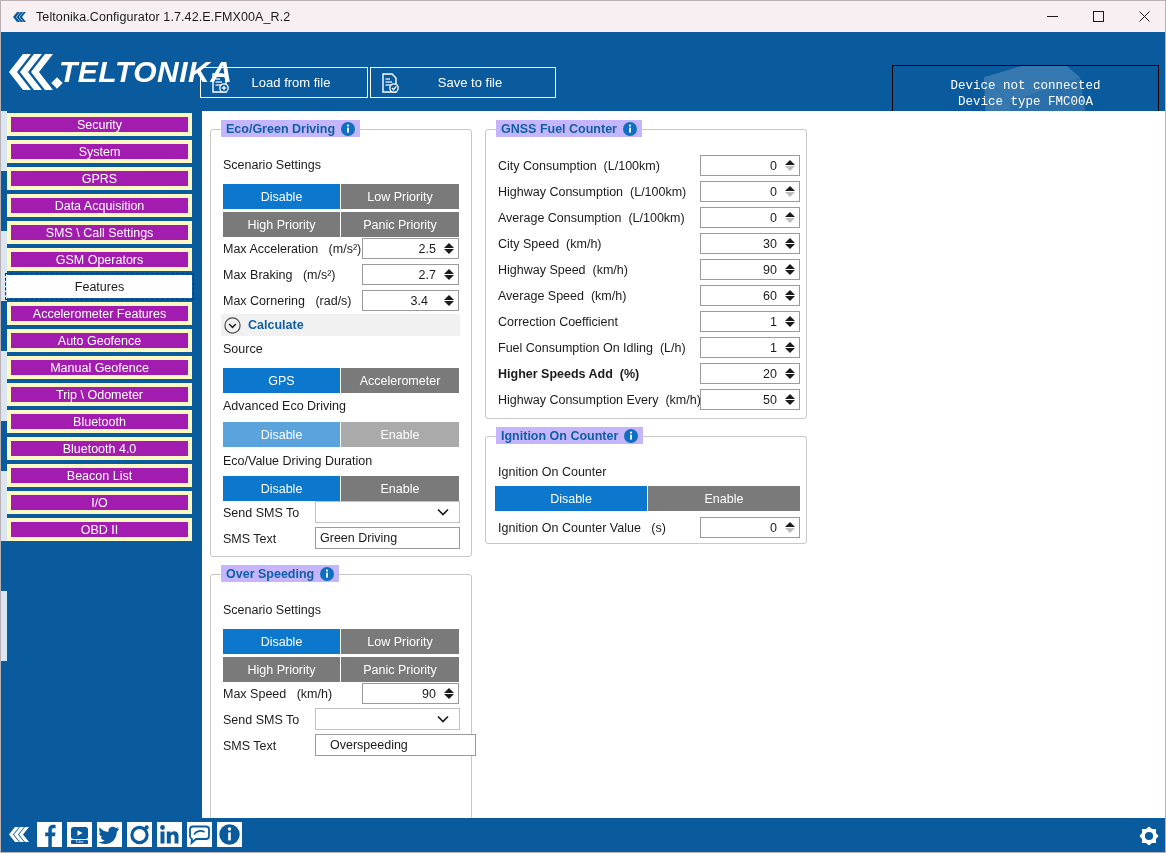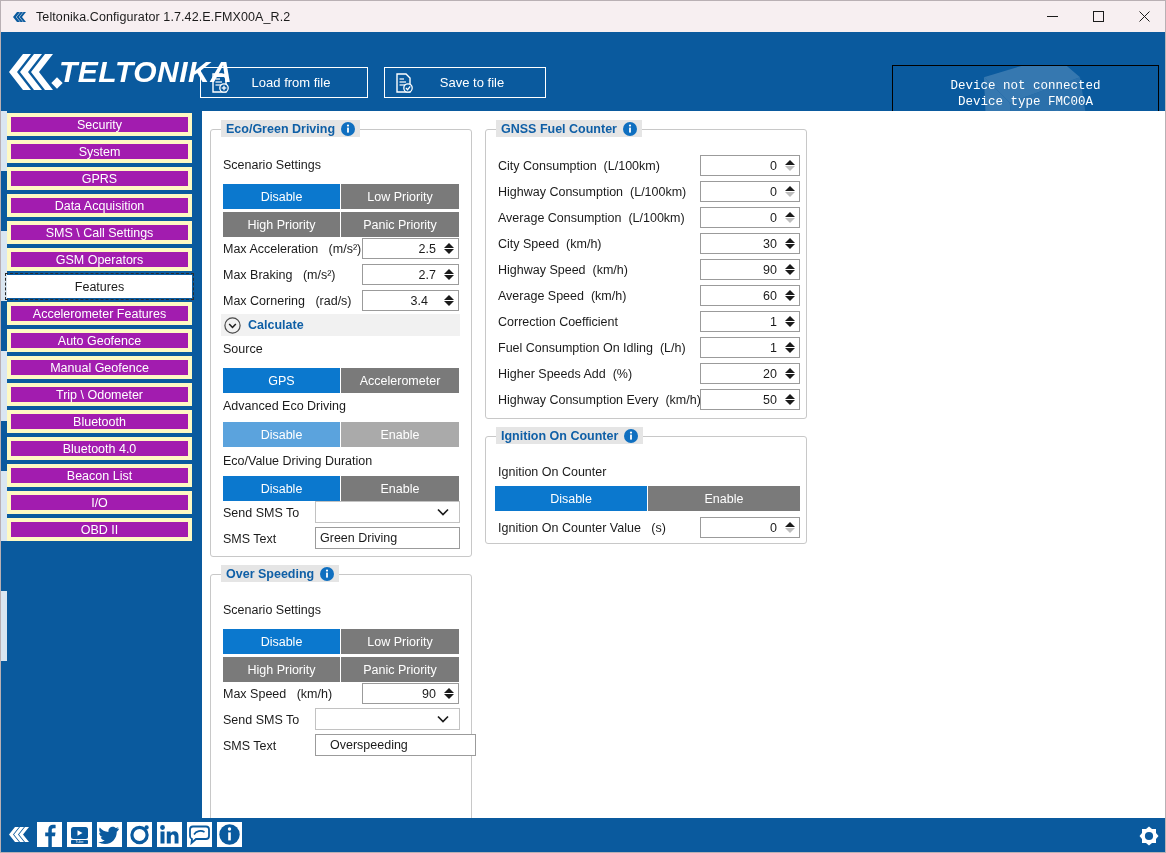--- a/index.html
+++ b/index.html
@@ -59,21 +59,21 @@
     position: absolute; top: 35px; height: 31px;
     border: 1px solid #ffffff; background: transparent;
     display: flex; align-items: center; cursor: pointer;
   }
   .hdr-btn .ico { width: 18px; height: 20px; margin-left: 10px; flex: none; }
   .hdr-btn .lbl {
     color: #fff; font-size: 13px; flex: 1; text-align: center;
     padding-right: 14px; white-space: nowrap;
   }
   #btn-load { left: 199px; width: 168px; }
-  #btn-save { left: 369px; width: 162px; margin-left: 14px; }
+  #btn-save { left: 369px; width: 186px; }
 
   .devbox {
     position: absolute; left: 891px; top: 33px; width: 267px; height: 74px;
     border: 1px solid #000000; overflow: hidden; font-family: Liberation Mono, monospace;
   }
   .devbox .dev-img {
     position: absolute; left: 50%; top: 50%;
     transform: translate(-50%,-50%) rotate(-12deg);
     opacity: 0.20;
   }
@@ -119,21 +119,21 @@
   }
 
   
   .gbox { position: absolute; }
   .gbox .gframe {
     position: absolute; inset: 0; border: 1px solid #c8c8c8;
     border-radius: 3px;
   }
   .gbox .gtitle {
     position: absolute; left: 11px; top: -9px; height: 17px;
-    background: #e5e5e5; padding: 0 5px;
+    background: #c4b5fd; padding: 0 5px;
     display: flex; align-items: center; gap: 6px;
     font-size: 12.5px; font-weight: bold; color: #0f5fa6;
     white-space: nowrap;
   }
   .info-i { width: 14px; height: 14px; flex: none; }
   .gbody { position: absolute; left: 0; top: 0; right: 0; bottom: 0; }
 
   .lbl-row {
     position: absolute; font-size: 12.5px; color: #1b1b1b;
     white-space: nowrap;
@@ -575,21 +575,21 @@
             </div>
           </div>
           <div class="lbl-row" style="left: 13px; top: 212px;"><span>Fuel Consumption On Idling</span>&nbsp;&nbsp;<span>(L/h)</span></div>
           <div class="spin" style="left: 215px; top: 208px; width: 100px;">
             <div class="val">1</div>
             <div class="arrows">
               <span class="up"></span>
               <span class="dn"></span>
             </div>
           </div>
-          <div class="lbl-row" style="left: 13px; top: 238px;"><span>Higher Speeds Add</span>&nbsp;&nbsp;<span>(%)</span></div>
+          <div class="lbl-row" style="left: 13px; top: 238px; font-weight: bold;"><span>Higher Speeds Add</span>&nbsp;&nbsp;<span>(%)</span></div>
           <div class="spin" style="left: 215px; top: 234px; width: 100px;">
             <div class="val">20</div>
             <div class="arrows">
               <span class="up"></span>
               <span class="dn"></span>
             </div>
           </div>
           <div class="lbl-row" style="left: 13px; top: 264px;"><span>Highway Consumption Every</span>&nbsp;&nbsp;<span>(km/h)</span></div>
           <div class="spin" style="left: 215px; top: 260px; width: 100px;">
             <div class="val">50</div>

